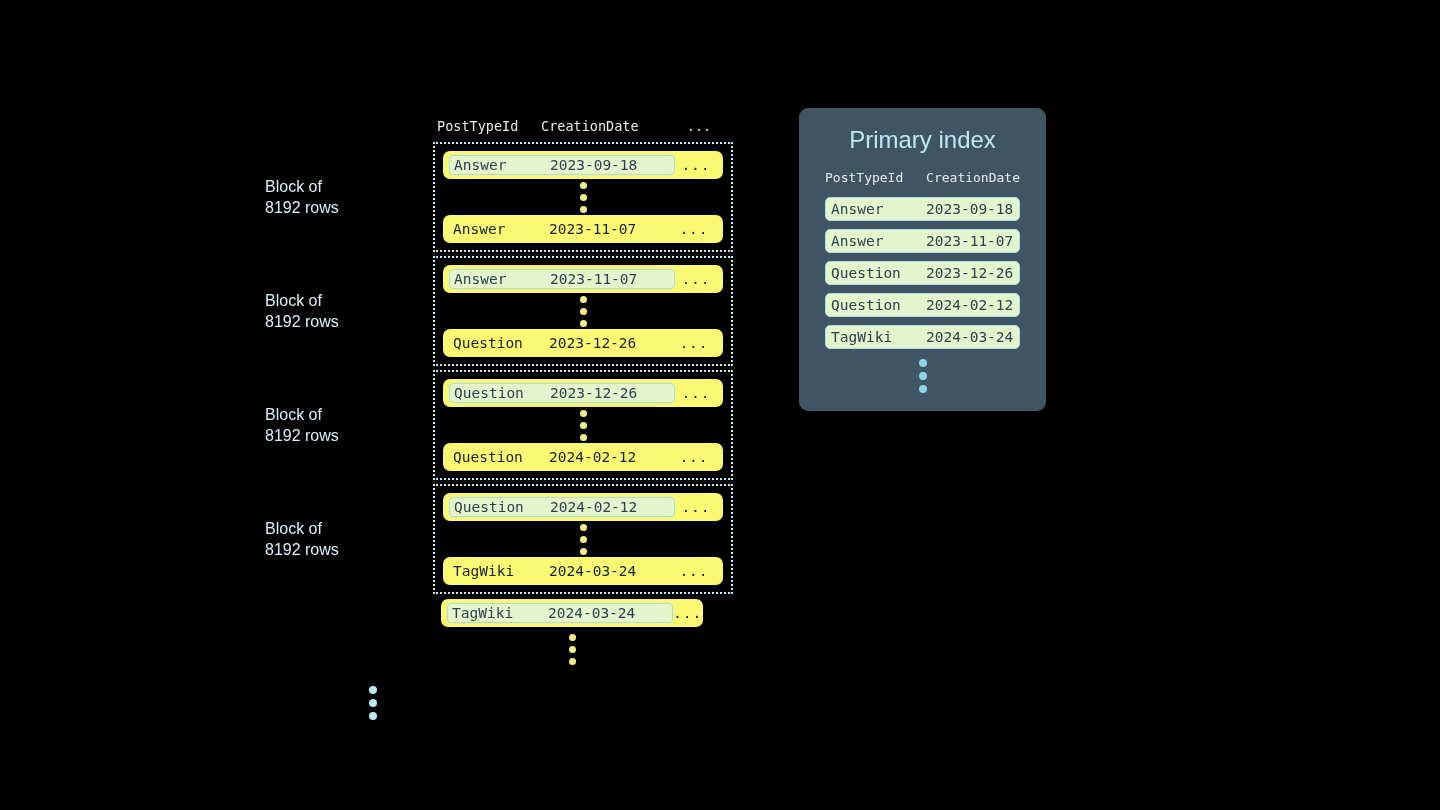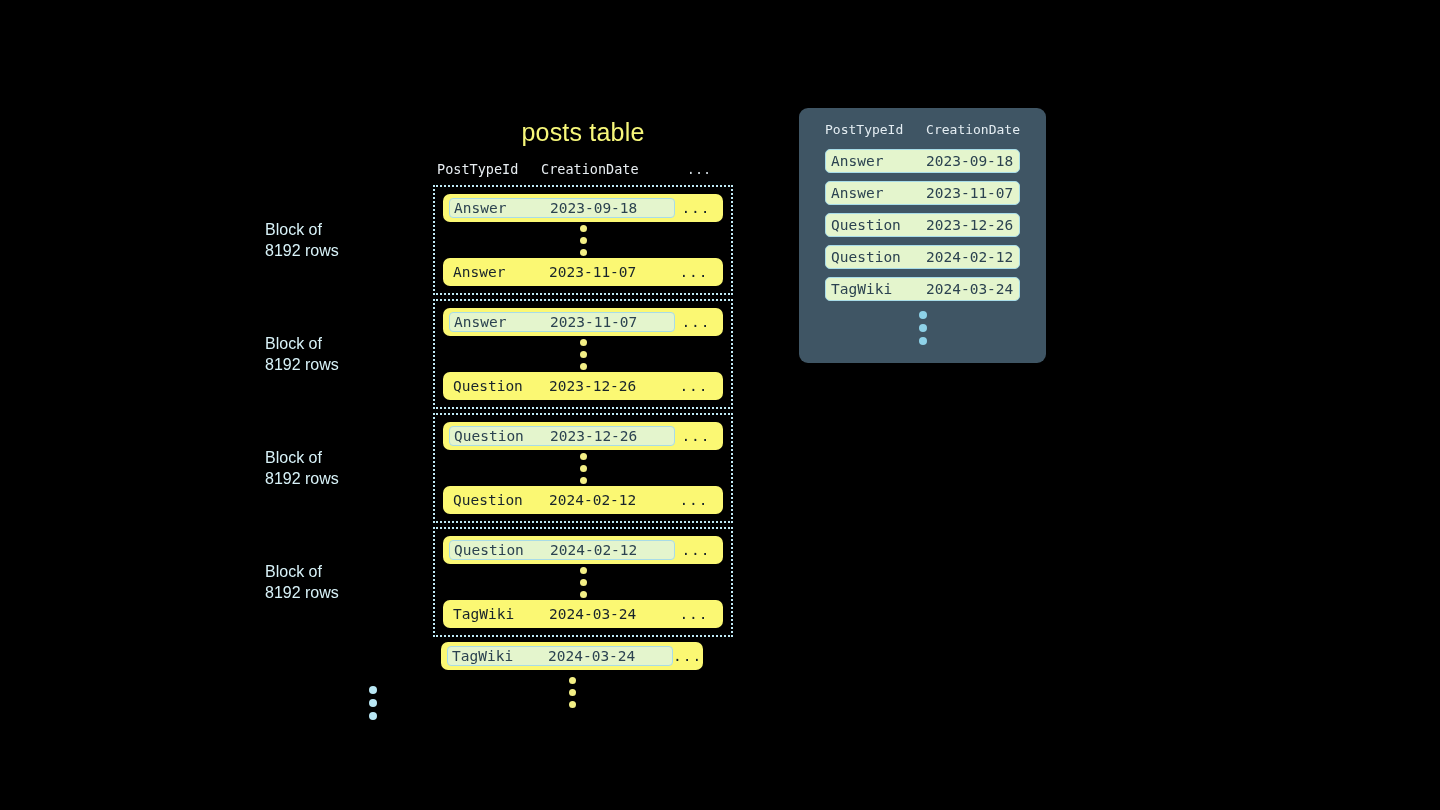--- a/index.html
+++ b/index.html
@@ -114,21 +114,20 @@
   #idx-dots{display:flex;flex-direction:column;align-items:center;
             gap:5px;margin-top:10px;}
   #idx-dots i{display:block;width:8px;height:8px;border-radius:50%;
               background:#8ed2e8;}
 </style>
 </head>
 <body>
 
 <div id="posts-table">
 
-  <div class="table-title">posts table</div>
 
   <div class="col-headers">
     <span class="c1">PostTypeId</span>
     <span class="c2">CreationDate</span>
     <span class="c3">...</span>
   </div>
 
   <div class="block">
     <div class="block-label">
       <span>Block of</span><br>
@@ -248,20 +247,21 @@
     </div>
 </div>
 
 <div id="left-dots">
   <i></i>
     <i></i>
     <i></i>
 </div>
 
 <div id="primary-index">
+  <div class="idx-title">Primary index</div>
 
   <div class="idx-headers">
     <span class="h1">PostTypeId</span>
     <span class="h2">CreationDate</span>
   </div>
 
   <div class="idx-row">
     <span class="t">Answer</span>
     <span class="d">2023-09-18</span>
   </div>

